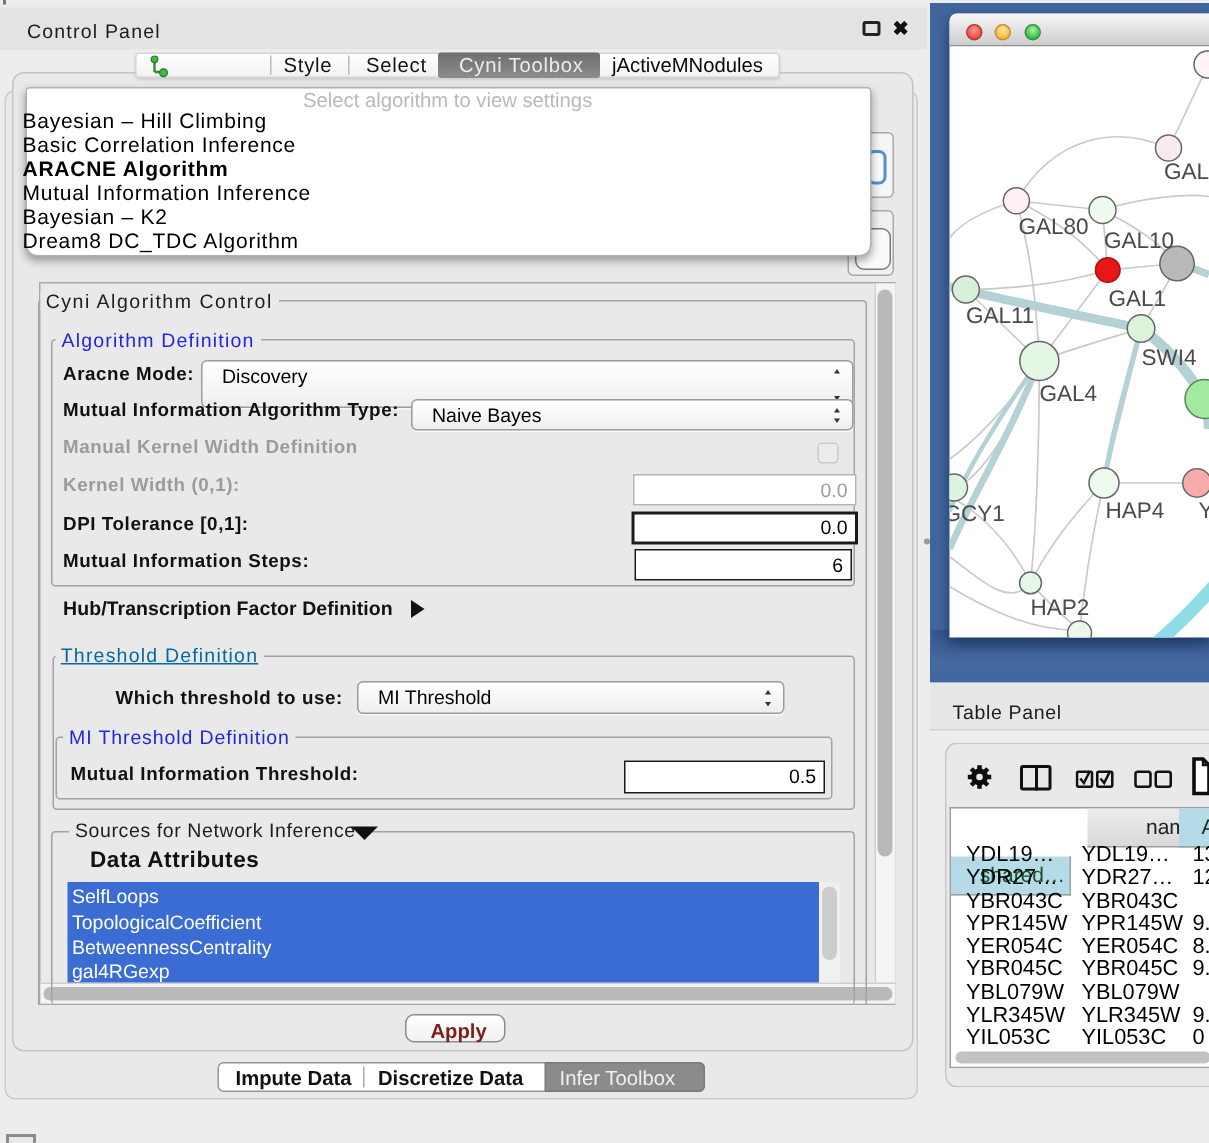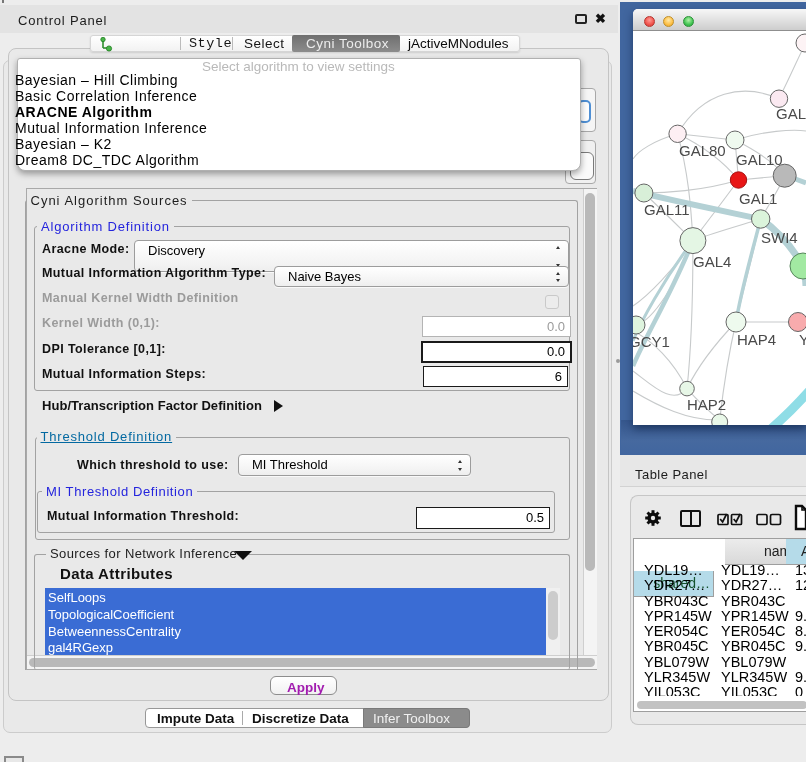--- a/index.html
+++ b/index.html
@@ -36,37 +36,37 @@
 
 <div class="abs" style="left:90px;top:35px;width:430px;height:17px;background:linear-gradient(#ffffff,#f2f2f2);border:1px solid #d5d5d5;border-radius:3px;box-shadow:0 1px 2px rgba(0,0,0,0.12);"></div>
 <svg class="abs" style="left:99px;top:36.5px;" width="14" height="15" viewBox="0 0 14 15">
   <line x1="4" y1="3" x2="4" y2="11" stroke="#2f8f2f" stroke-width="1.6"></line>
   <line x1="4" y1="11" x2="10" y2="11" stroke="#2f8f2f" stroke-width="1.6"></line>
   <circle cx="4" cy="2.5" r="2.2" fill="#49b449" stroke="#1f7f1f" stroke-width="0.8"></circle>
   <circle cx="10" cy="11.5" r="2.6" fill="#49b449" stroke="#1f7f1f" stroke-width="0.8"></circle>
 </svg>
 <div class="abs" style="left:115px;top:32px;font-size:13.5px;letter-spacing:0.5px;color:#0369a1;margin-top:24px;">Network</div>
 <div class="abs" style="left:180px;top:37px;width:1px;height:13px;background:#bbbbbb;"></div>
-<div class="abs" style="left:189px;top:35.5px;font-size:13.5px;letter-spacing:0.5px;color:#141414;font-family:Liberation Mono, monospace;">Style</div>
+<div class="abs" style="left:189px;top:35.5px;font-size:13.5px;letter-spacing:0.5px;color:#141414;">Style</div>
 <div class="abs" style="left:232px;top:37px;width:1px;height:13px;background:#bbbbbb;"></div>
 <div class="abs" style="left:244px;top:35.5px;font-size:13.5px;letter-spacing:0.5px;color:#141414;">Select</div>
 <div class="abs" style="left:292px;top:35px;width:108px;height:17px;background:linear-gradient(#6f6f6f,#8c8c8c);border-radius:2px;"></div>
 <div class="abs" style="left:306px;top:35.5px;font-size:13.5px;letter-spacing:0.5px;color:#ececec;">Cyni Toolbox</div>
 <div class="abs" style="left:408px;top:35.5px;font-size:13.5px;color:#0a0a0a;">jActiveMNodules</div>
 
 <div class="abs" style="left:26px;top:188px;width:571px;height:482px;background:#e9e9e9;border:1px solid #a9a9a9;"></div>
 
 <div class="abs" style="left:583px;top:189px;width:14px;height:466px;background:#f4f4f4;border-left:1px solid #cfcfcf;"></div>
 <div class="abs" style="left:585px;top:193px;width:10px;height:378px;background:#b9b9b9;border-radius:5px;"></div>
 
 <div class="abs" style="left:27px;top:655px;width:570px;height:14px;background:#f4f4f4;border-top:1px solid #cfcfcf;"></div>
 <div class="abs" style="left:29px;top:658px;width:566px;height:9px;background:#b9b9b9;border-radius:5px;"></div>
 
 <div class="grp" style="left:25px;top:200px;width:553px;height:470px;border-bottom:none;border-radius:3px 3px 0 0;"></div>
-<div class="glab" style="left:26.5px;top:194px;color:#1d1d1d;letter-spacing:1px;">Cyni Algorithm Sources</div>
+<div class="glab" style="left:26.5px;top:194px;color:#1d1d1d;letter-spacing:1px;">Cyni Algorithm Control</div>
 
 <div class="grp" style="left:34px;top:226px;width:536px;height:165px;"></div>
 <div class="glab" style="left:37px;top:220px;color:#2424dd;letter-spacing:0.8px;">Algorithm Definition</div>
 
 <div class="lbl" style="left:42px;top:242px;">Aracne Mode:</div>
 <div class="combo" style="left:134px;top:240px;width:435px;height:32px;">
     <span class="txt">Discovery</span>
     <span class="arrup"></span>
     <span class="arrdn"></span>
   </div>
@@ -84,21 +84,21 @@
 <div class="field" style="left:421px;top:341px;width:151px;height:22px;border:2px solid #1a1a1a;line-height:18px;">0.0</div>
 <div class="lbl" style="left:42px;top:367px;">Mutual Information Steps:</div>
 <div class="field" style="left:423px;top:366px;width:145px;height:21px;border:1px solid #1a1a1a;line-height:19px;">6</div>
 
 <div class="lbl" style="left:42px;top:398px;font-size:13px;letter-spacing:0.05px;">Hub/Transcription Factor Definition</div>
 <div class="abs" style="left:274px;top:400px;width:0;height:0;border-top:6.5px solid transparent;border-bottom:6.5px solid transparent;border-left:9px solid #111;"></div>
 
 <div class="grp" style="left:35px;top:437px;width:535px;height:103px;"></div>
 <div class="glab" style="left:36.5px;top:430px;color:#0369a1;letter-spacing:0.8px;text-decoration:underline;">Threshold Definition</div>
 <div class="lbl" style="left:77px;top:458px;">Which threshold to use:</div>
-<div class="combo" style="left:238px;top:454px;width:233px;height:22px;">
+<div class="combo" style="left:238px;top:454px;width:285px;height:22px;">
     <span class="txt">MI Threshold</span>
     <span class="arrup"></span>
     <span class="arrdn"></span>
   </div>
 
 <div class="grp" style="left:37px;top:491px;width:518px;height:42px;"></div>
 <div class="glab" style="left:42px;top:485px;color:#2424dd;letter-spacing:0.6px;">MI Threshold Definition</div>
 <div class="lbl" style="left:47px;top:509px;">Mutual Information Threshold:</div>
 <div class="field" style="left:416px;top:507px;width:134px;height:22px;border:1.5px solid #1a1a1a;line-height:19px;">0.5</div>
 
@@ -106,21 +106,21 @@
 <div class="glab" style="left:46px;top:547px;color:#1d1d1d;">Sources for Network Inference</div>
 <div class="abs" style="left:234px;top:551px;width:0;height:0;border-left:9px solid transparent;border-right:9px solid transparent;border-top:9.5px solid #111;"></div>
 <div class="lbl" style="left:60px;top:565px;font-size:15px;">Data Attributes</div>
 <div class="abs" style="left:45px;top:588px;width:501px;height:67px;background:#3a6cd4;overflow:hidden;">
   <div style="color:#fff;font-size:13px;line-height:16.8px;padding:2px 0 0 3px;">SelfLoops<br>TopologicalCoefficient<br>BetweennessCentrality<br>gal4RGexp</div>
 </div>
 <div class="abs" style="left:546px;top:588px;width:14px;height:67px;background:#f0f0f0;"></div>
 <div class="abs" style="left:548px;top:591px;width:10px;height:49px;background:#cccccc;border-radius:5px;"></div>
 
 <div class="abs" style="left:270px;top:676px;width:67px;height:19px;background:linear-gradient(#ffffff,#f1f1f1);border:1.5px solid #8d8d8d;border-radius:6px;"></div>
-<div class="abs" style="left:287px;top:680px;font-size:13.5px;font-weight:bold;color:#a21caf;">Apply</div>
+<div class="abs" style="left:287px;top:680px;font-size:13.5px;font-weight:bold;color:#7f1d1d;">Apply</div>
 
 <div class="abs" style="left:145px;top:708px;width:325px;height:20px;background:#ffffff;border:1px solid #979797;border-radius:4px;"></div>
 <div class="abs" style="left:157px;top:711px;font-size:13.5px;font-weight:bold;color:#111;">Impute Data</div>
 <div class="abs" style="left:242px;top:711px;width:1px;height:14px;background:#aaaaaa;"></div>
 <div class="abs" style="left:252px;top:711px;font-size:13.5px;font-weight:bold;color:#111;">Discretize Data</div>
 <div class="abs" style="left:363px;top:708px;width:107px;height:20px;background:#8b8b8b;border:1px solid #7a7a7a;border-radius:0 4px 4px 0;"></div>
 <div class="abs" style="left:373px;top:711px;font-size:13.5px;color:#f0f0f0;">Infer Toolbox</div>
 
 <div class="abs" style="left:4px;top:756px;width:20px;height:10px;border:2px solid #8a8a8a;background:#e8e8e8;"></div>
 

